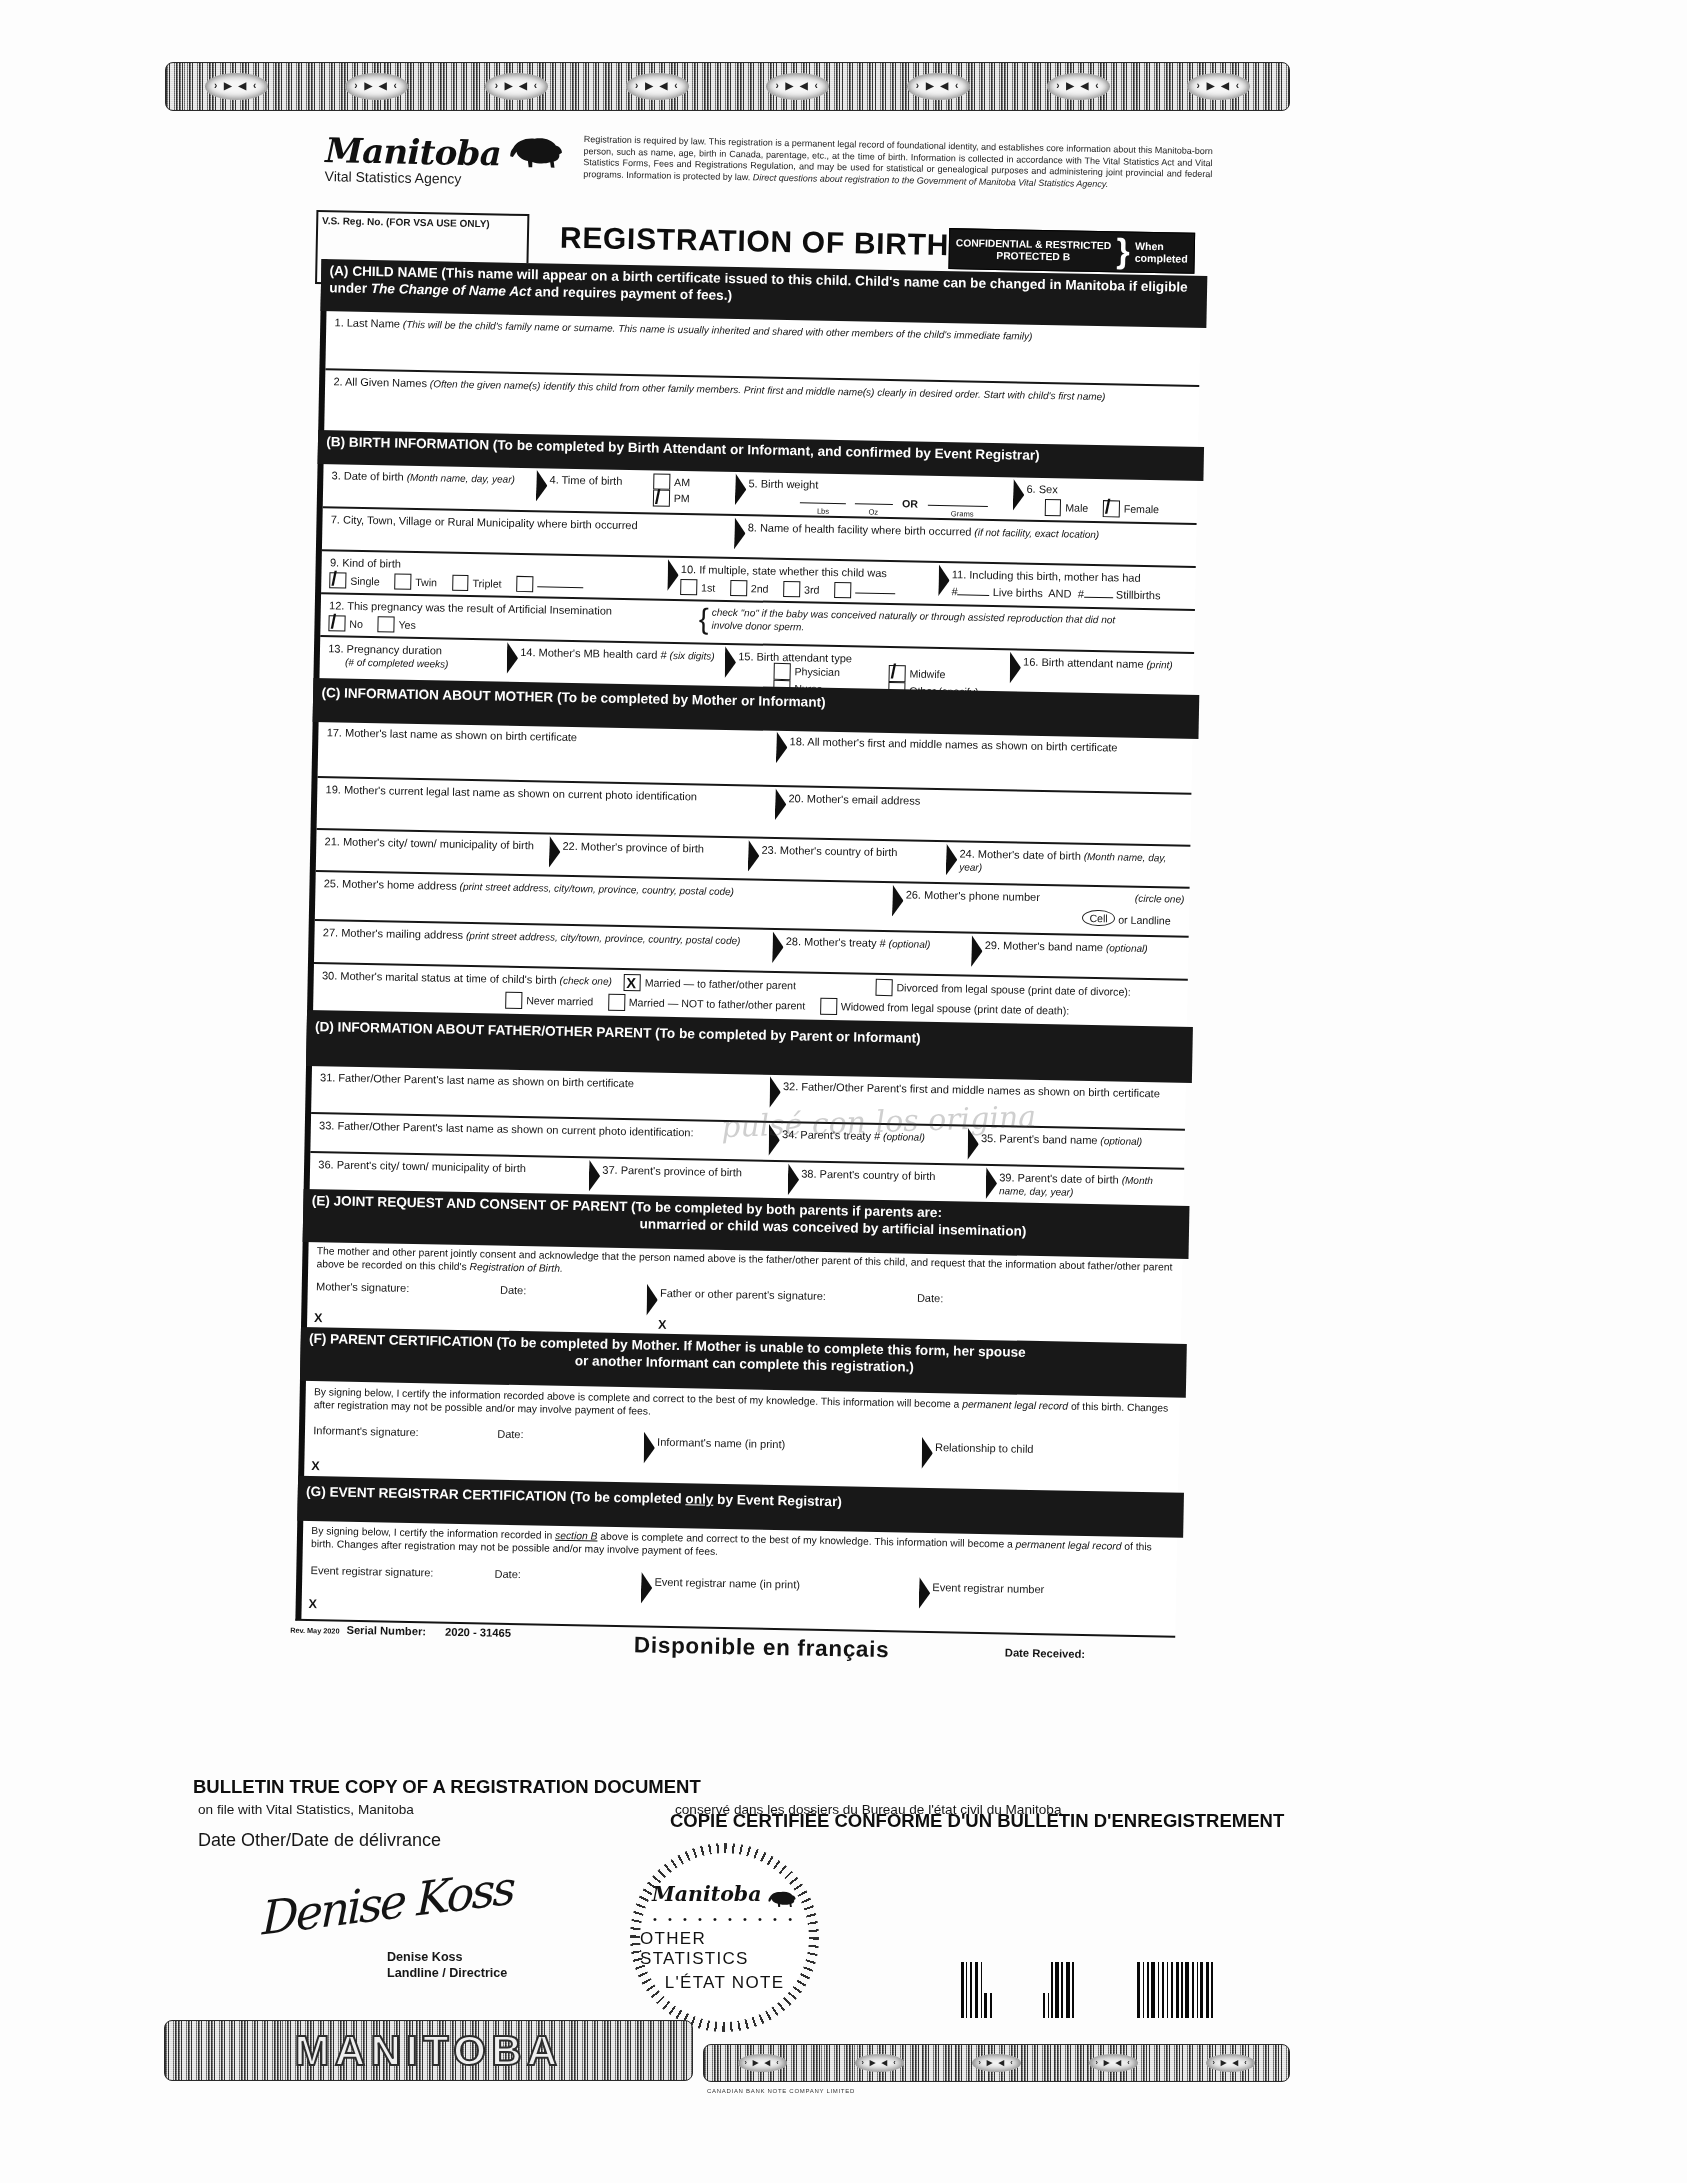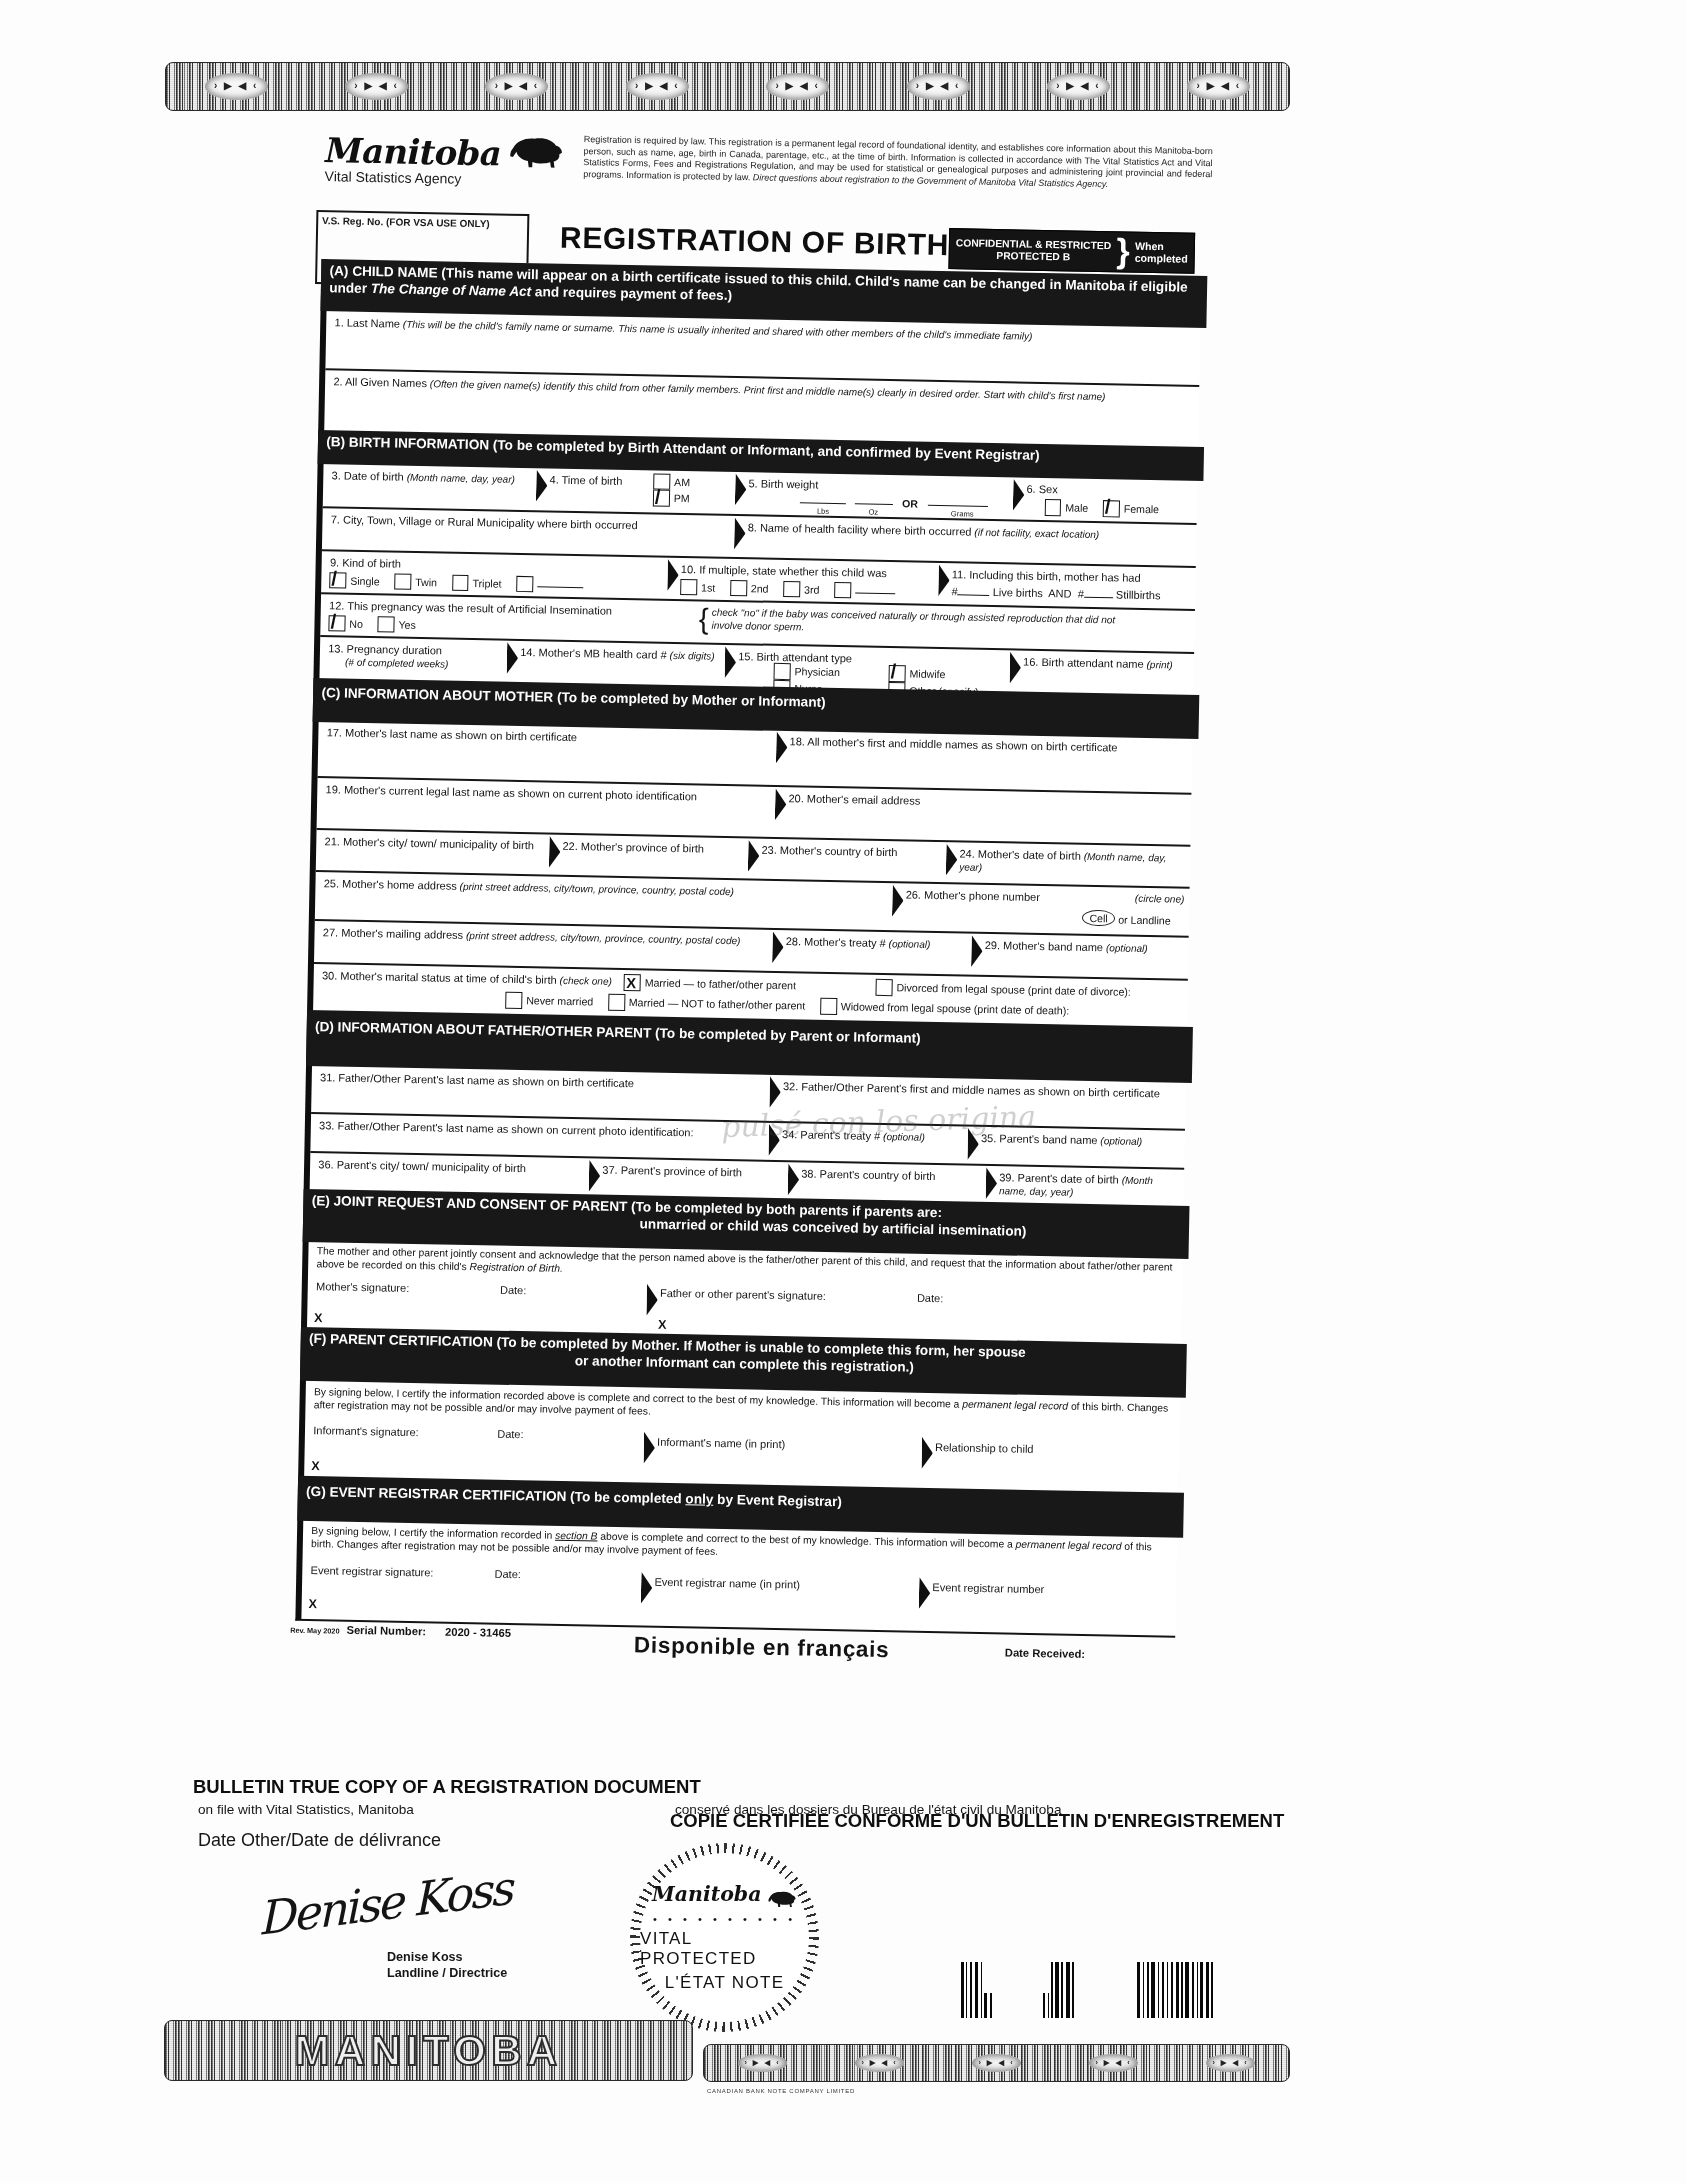--- a/index.html
+++ b/index.html
@@ -526,21 +526,21 @@
 
   <div class="stamp" style="left:630px;top:1843px;">
     <div class="stamp-in">
       <div>
         <span class="sw">Manitoba</span>
         <svg width="30" height="20" viewBox="0 0 64 40" style="vertical-align:middle;margin-left:2.6px;">
           <path fill="#141414" d="M6 16 C10 8 20 4 30 5 C40 3 50 6 54 12 C58 13 61 16 61 20 L58 22 C59 26 56 29 52 30 L53 37 L49 37 L48 31 C42 33 34 33 28 31 L28 37 L24 37 L23 30 C16 29 11 25 10 20 L6 26 L3 25 C3 21 4 18 6 16 Z"></path>
         </svg>
       </div>
       <div class="dots">• • • • • • • • • •</div>
-      <div class="sl">VITAL PROTECTED</div>
+      <div class="sl">OTHER STATISTICS</div>
       <div class="sl">L'ÉTAT NOTE</div>
     </div>
   </div>
 
   <div class="bcgroup" style="left:961px;top:1962px;">
       <span class="bcbar" style="width: 2.6px;"></span>
       <span class="bcbar" style="width: 1.3px;"></span>
       <span class="bcbar" style="width: 2px;"></span>
       <span class="bcbar" style="width: 3.3px;"></span>
       <span class="bcbar" style="width: 1.3px;"></span>

